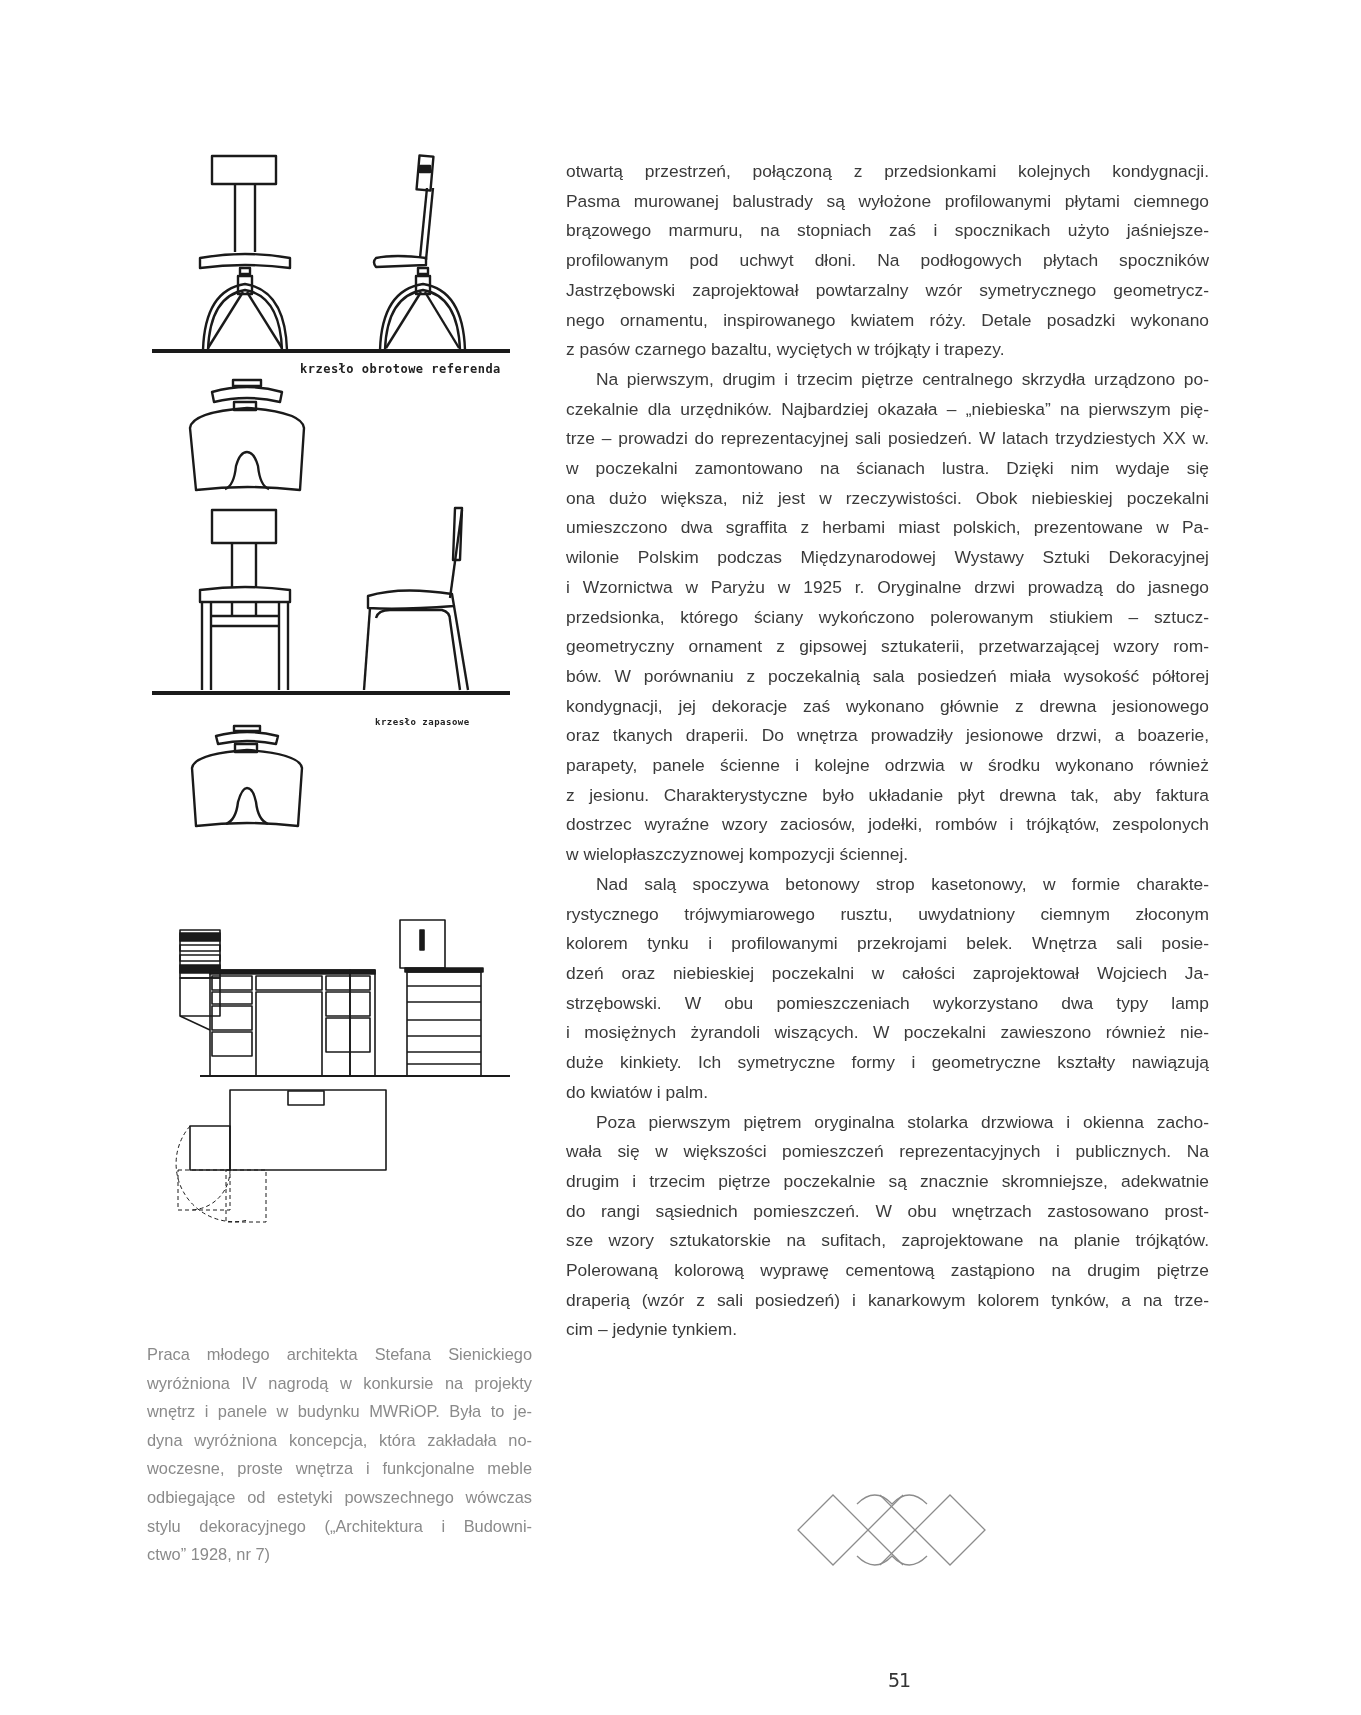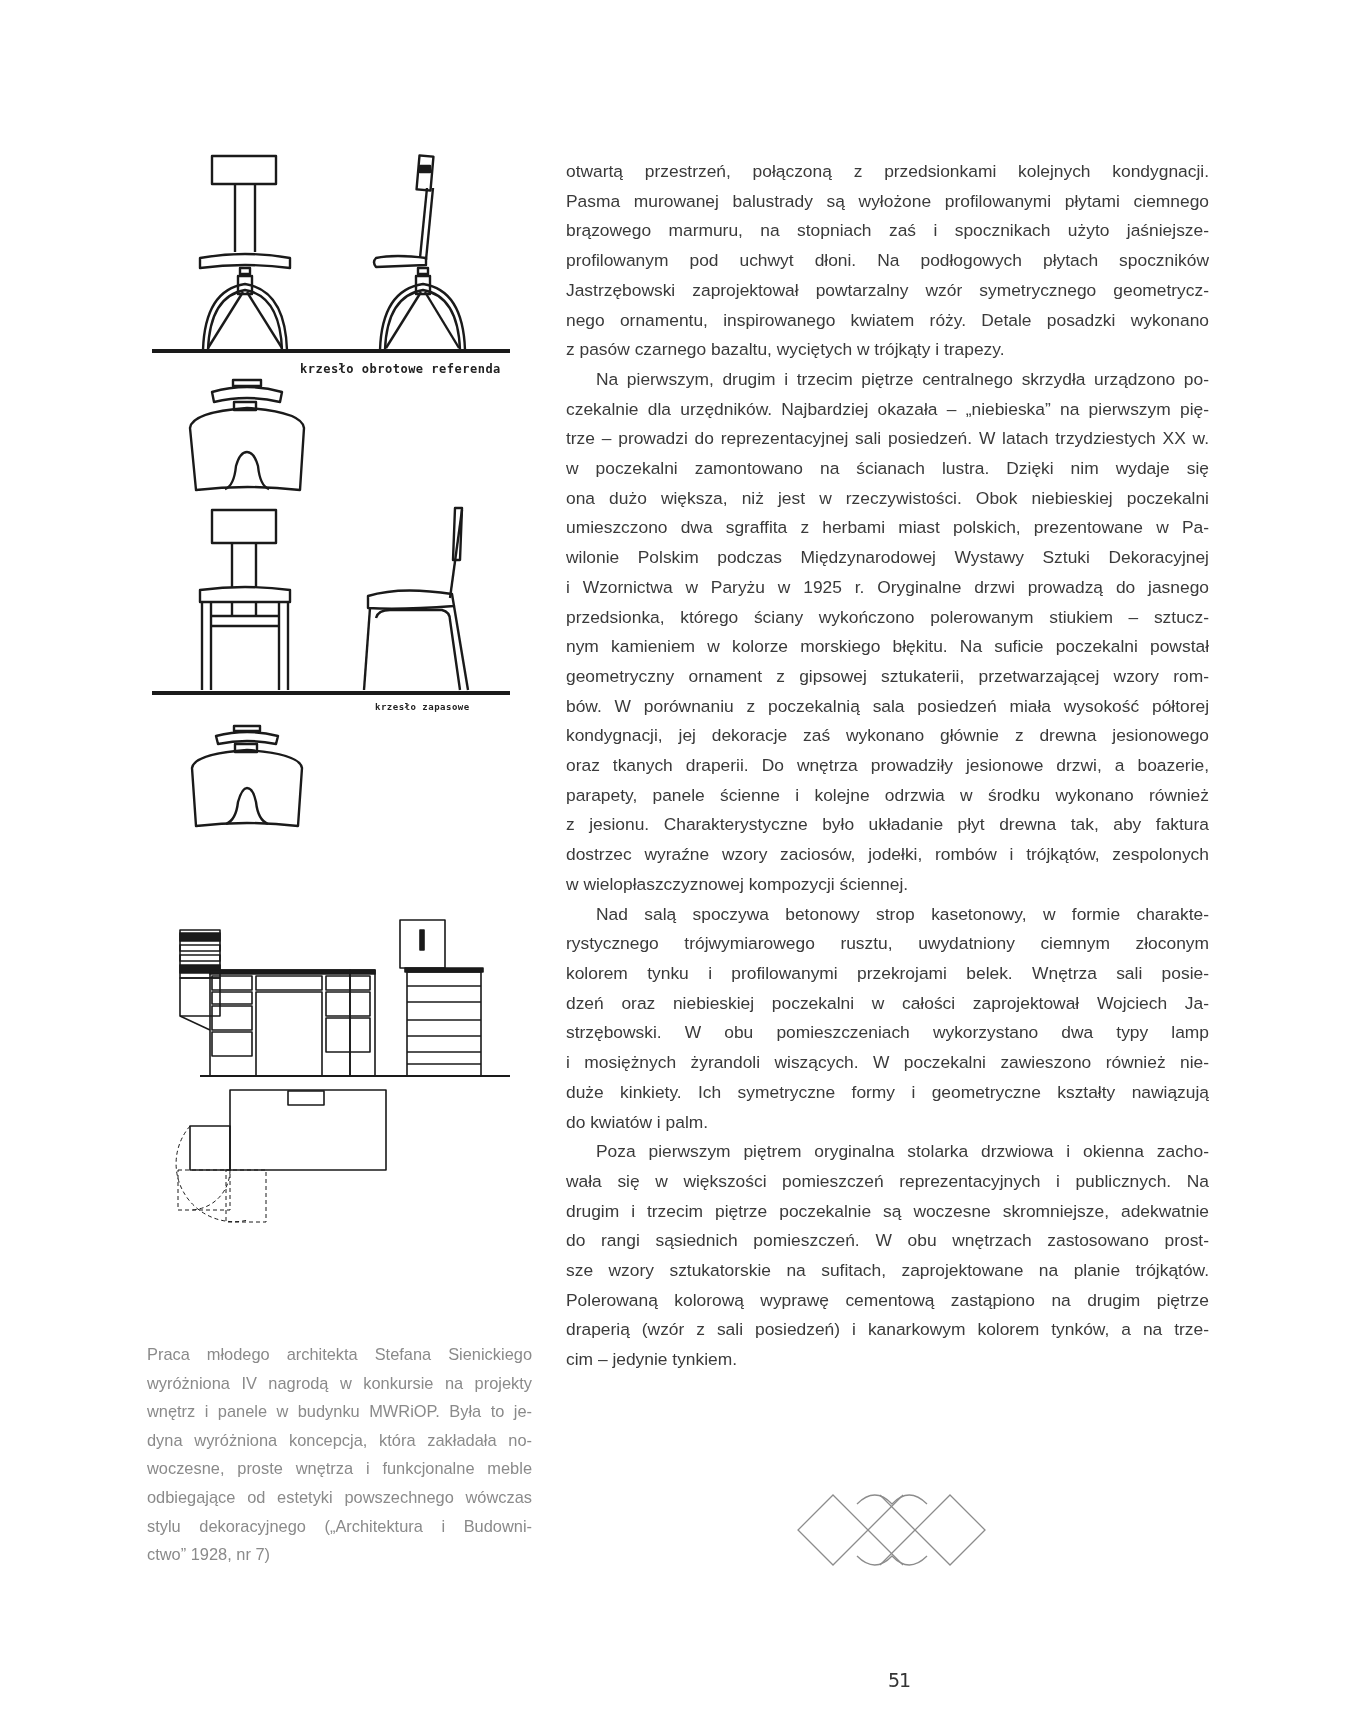--- a/index.html
+++ b/index.html
@@ -152,21 +152,21 @@
         <rect x="80" y="940" width="156" height="80"></rect>
         <rect x="138" y="941" width="36" height="14"></rect>
         <rect x="40" y="976" width="40" height="44"></rect>
         <path d="M40 1020 m0 -44 A58 58 0 0 0 98 1070" stroke-dasharray="4 3" stroke-width="1"></path>
         <path d="M80 1020 A40 40 0 0 1 40 1060" stroke-dasharray="4 3" stroke-width="1"></path>
         <rect x="28" y="1020" width="52" height="40" stroke-dasharray="4 3" stroke-width="1"></rect>
         <rect x="76" y="1020" width="40" height="52" stroke-dasharray="4 3" stroke-width="1"></rect>
       </g>
     </svg>
     <span class="handlabel" style="left:150px; top:212px; font-size:12px;">krzesło obrotowe referenda</span>
-    <span class="handlabel" style="left:185px; top:552px; font-size:9px;padding-left:40px;">krzesło zapasowe</span>
+    <span class="handlabel" style="left:185px; top:567px; font-size:9px;padding-left:40px;">krzesło zapasowe</span>
   </div>
 
   <div class="caption">
     <span>Praca młodego architekta Stefana Sienickiego</span>
     <span>wyróżniona IV nagrodą w konkursie na projekty</span>
     <span>wnętrz i panele w budynku MWRiOP. Była to je-</span>
     <span>dyna wyróżniona koncepcja, która zakładała no-</span>
     <span>woczesne, proste wnętrza i funkcjonalne meble</span>
     <span>odbiegające od estetyki powszechnego wówczas</span>
     <span>stylu dekoracyjnego („Architektura i Budowni-</span>
@@ -186,21 +186,20 @@
     <div>
       <span class="line indent">Na pierwszym, drugim i trzecim piętrze centralnego skrzydła urządzono po-</span>
       <span class="line">czekalnie dla urzędników. Najbardziej okazała – „niebieska” na pierwszym pię-</span>
       <span class="line">trze – prowadzi do reprezentacyjnej sali posiedzeń. W latach trzydziestych XX w.</span>
       <span class="line">w poczekalni zamontowano na ścianach lustra. Dzięki nim wydaje się</span>
       <span class="line">ona dużo większa, niż jest w rzeczywistości. Obok niebieskiej poczekalni</span>
       <span class="line">umieszczono dwa sgraffita z herbami miast polskich, prezentowane w Pa-</span>
       <span class="line">wilonie Polskim podczas Międzynarodowej Wystawy Sztuki Dekoracyjnej</span>
       <span class="line">i Wzornictwa w Paryżu w 1925 r.  Oryginalne drzwi prowadzą do jasnego</span>
       <span class="line">przedsionka, którego ściany wykończono polerowanym stiukiem – sztucz-</span>
-      <span class="line">nym kamieniem w kolorze morskiego błękitu. Na suficie poczekalni powstał</span>
       <span class="line">geometryczny ornament z gipsowej sztukaterii, przetwarzającej wzory rom-</span>
       <span class="line">bów. W porównaniu z poczekalnią sala posiedzeń miała wysokość półtorej</span>
       <span class="line">kondygnacji, jej dekoracje zaś wykonano głównie z drewna jesionowego</span>
       <span class="line">oraz tkanych draperii. Do wnętrza prowadziły jesionowe drzwi, a boazerie,</span>
       <span class="line">parapety, panele ścienne i kolejne odrzwia w środku wykonano również</span>
       <span class="line">z jesionu. Charakterystyczne było układanie płyt drewna tak, aby faktura</span>
       <span class="line">dostrzec wyraźne wzory zaciosów, jodełki, rombów i trójkątów, zespolonych</span>
       <span class="line last">w wielopłaszczyznowej kompozycji ściennej.</span>
     </div>
     <div>
@@ -209,21 +208,21 @@
       <span class="line">kolorem tynku i profilowanymi przekrojami belek. Wnętrza sali posie-</span>
       <span class="line">dzeń oraz niebieskiej poczekalni w całości zaprojektował Wojciech Ja-</span>
       <span class="line">strzębowski. W obu pomieszczeniach wykorzystano dwa typy lamp</span>
       <span class="line">i mosiężnych żyrandoli wiszących. W poczekalni zawieszono również nie-</span>
       <span class="line">duże kinkiety. Ich symetryczne formy i geometryczne kształty nawiązują</span>
       <span class="line last">do kwiatów i palm.</span>
     </div>
     <div>
       <span class="line indent">Poza pierwszym piętrem oryginalna stolarka drzwiowa i okienna zacho-</span>
       <span class="line">wała się w większości pomieszczeń reprezentacyjnych i publicznych. Na</span>
-      <span class="line">drugim i trzecim piętrze poczekalnie są woczesne skromniejsze, adekwatnie</span>
+      <span class="line">drugim i trzecim piętrze poczekalnie są znacznie skromniejsze, adekwatnie</span>
       <span class="line">do rangi sąsiednich pomieszczeń. W obu wnętrzach zastosowano prost-</span>
       <span class="line">sze wzory sztukatorskie na sufitach, zaprojektowane na planie trójkątów.</span>
       <span class="line">Polerowaną kolorową wyprawę cementową zastąpiono na drugim piętrze</span>
       <span class="line">draperią (wzór z sali posiedzeń) i kanarkowym kolorem tynków, a na trze-</span>
       <span class="line last">cim – jedynie tynkiem.</span>
     </div>
   </div>
 
   <svg class="ornament" viewBox="0 0 195 80" fill="none" stroke="#8c8c8c" stroke-width="1.3">
     <path d="M38 5 L73 40 L38 75 L3 40 Z"></path>

